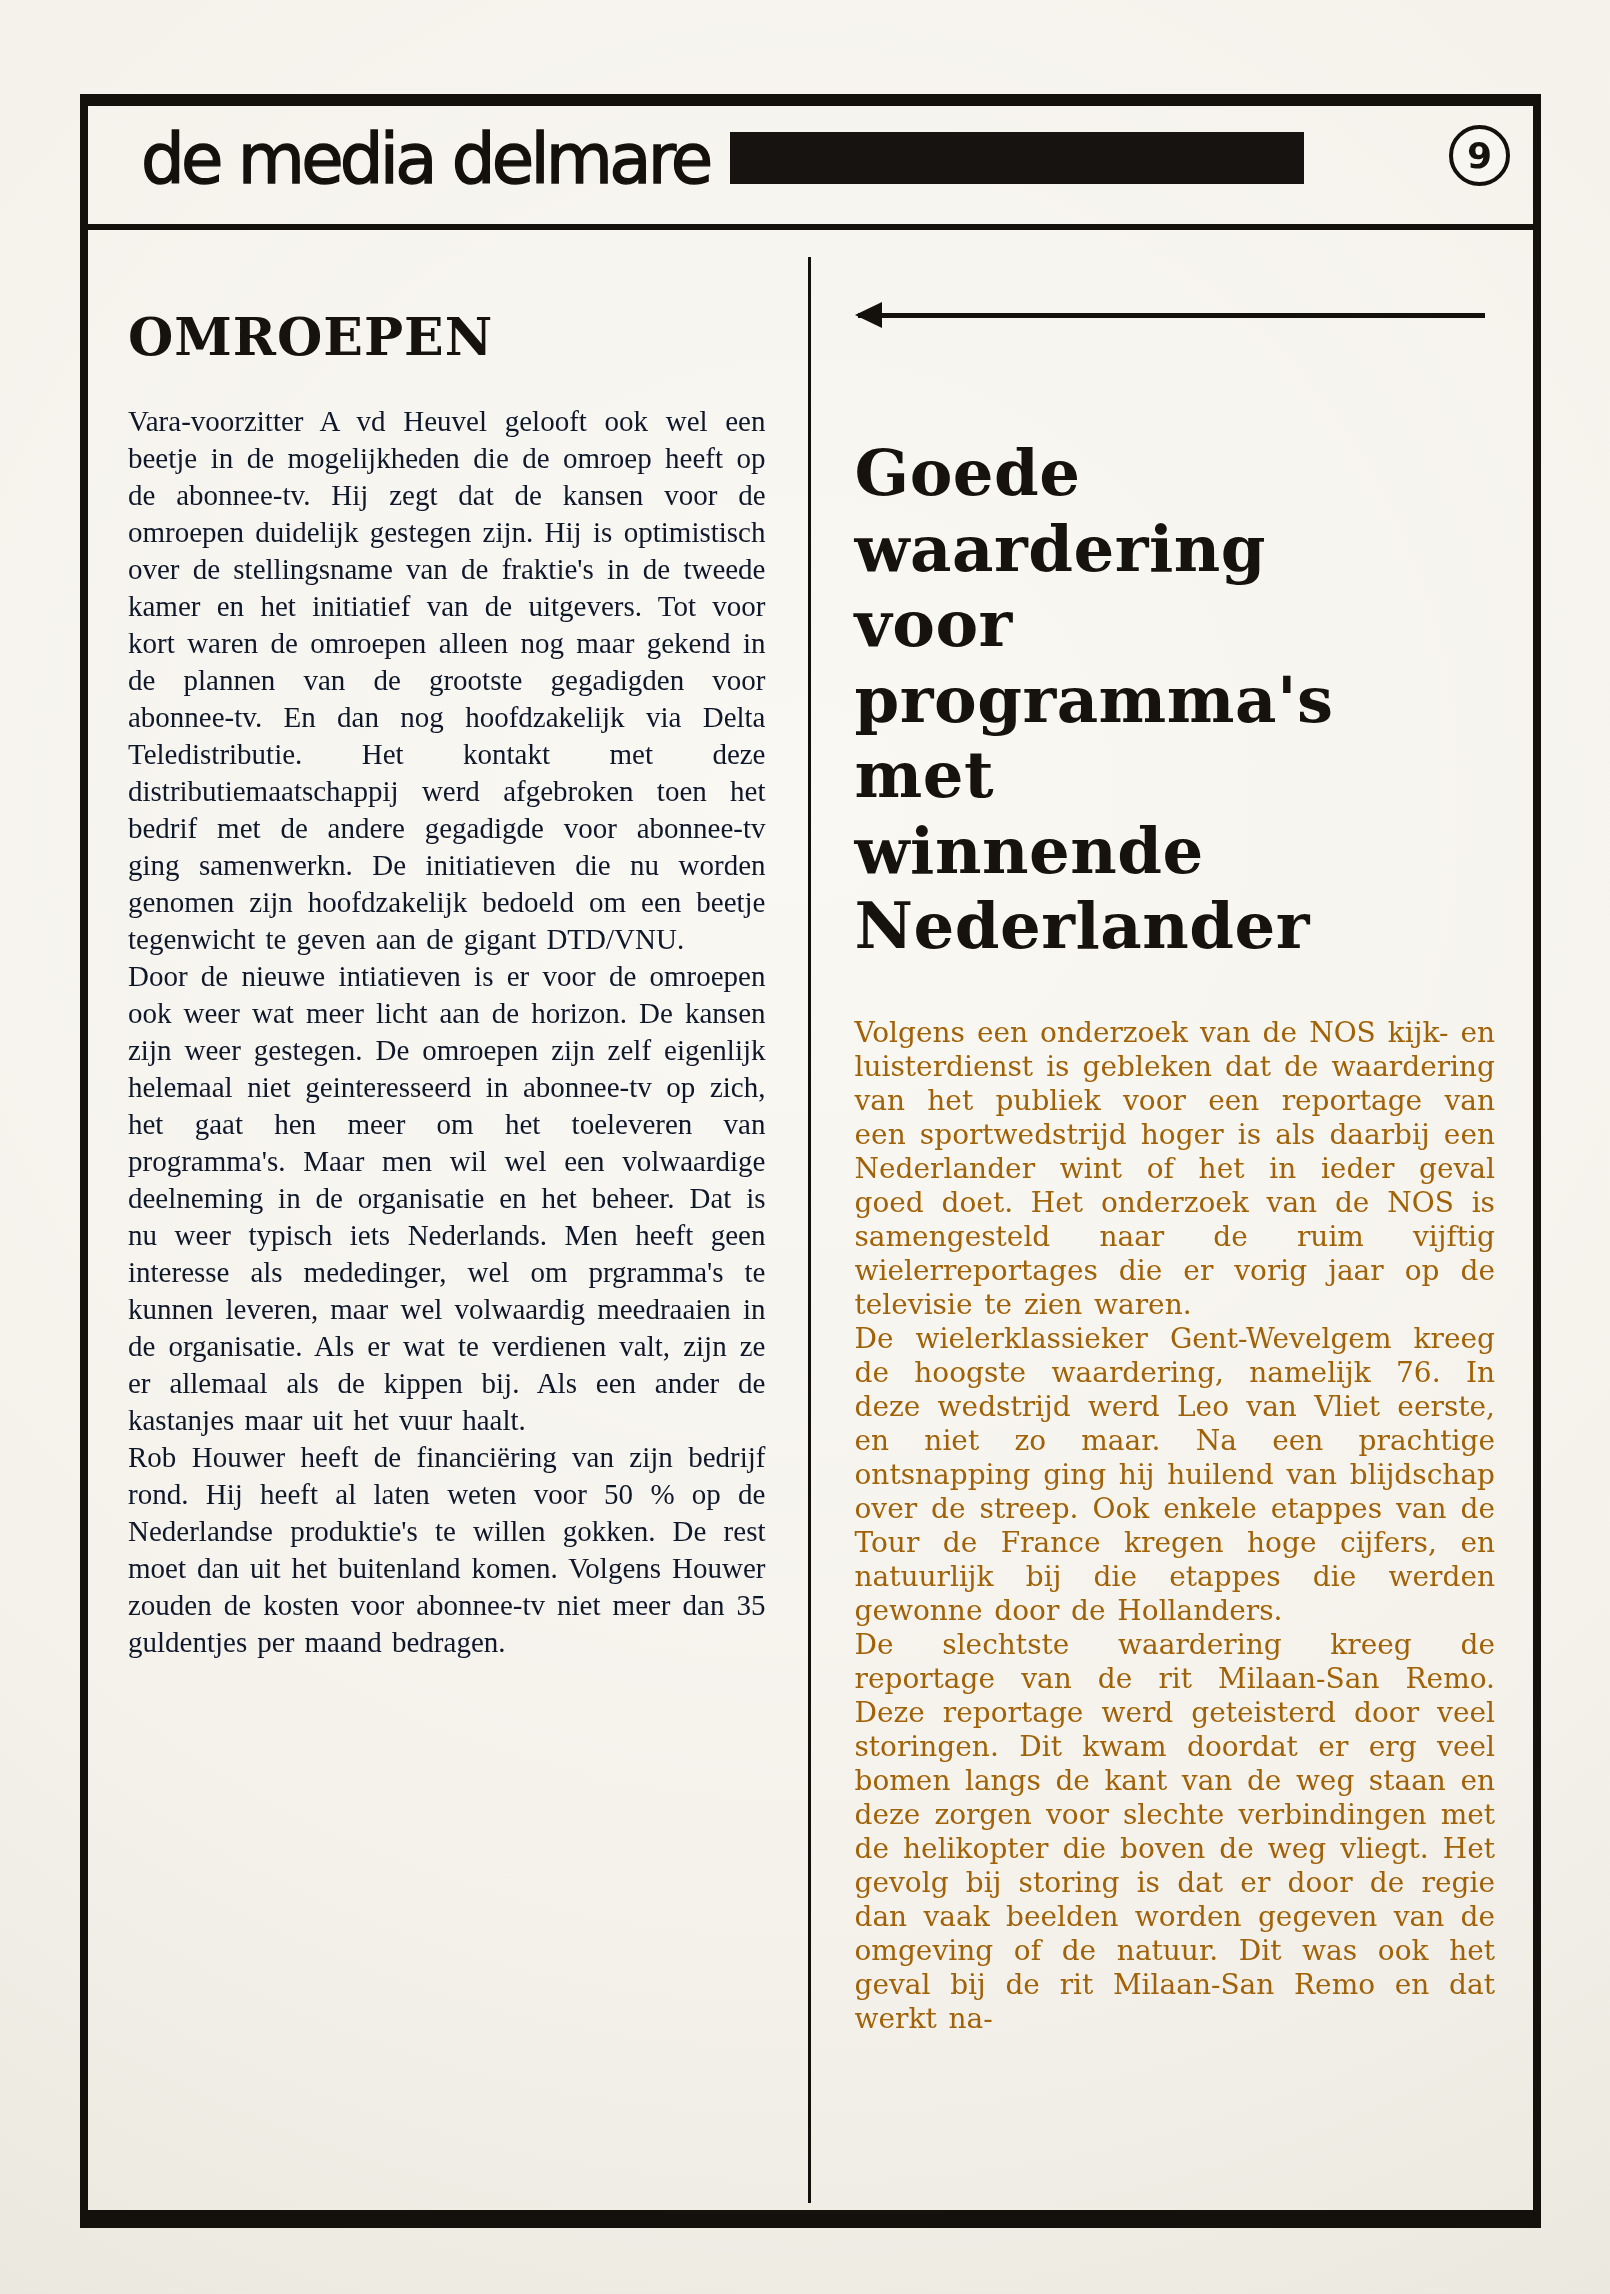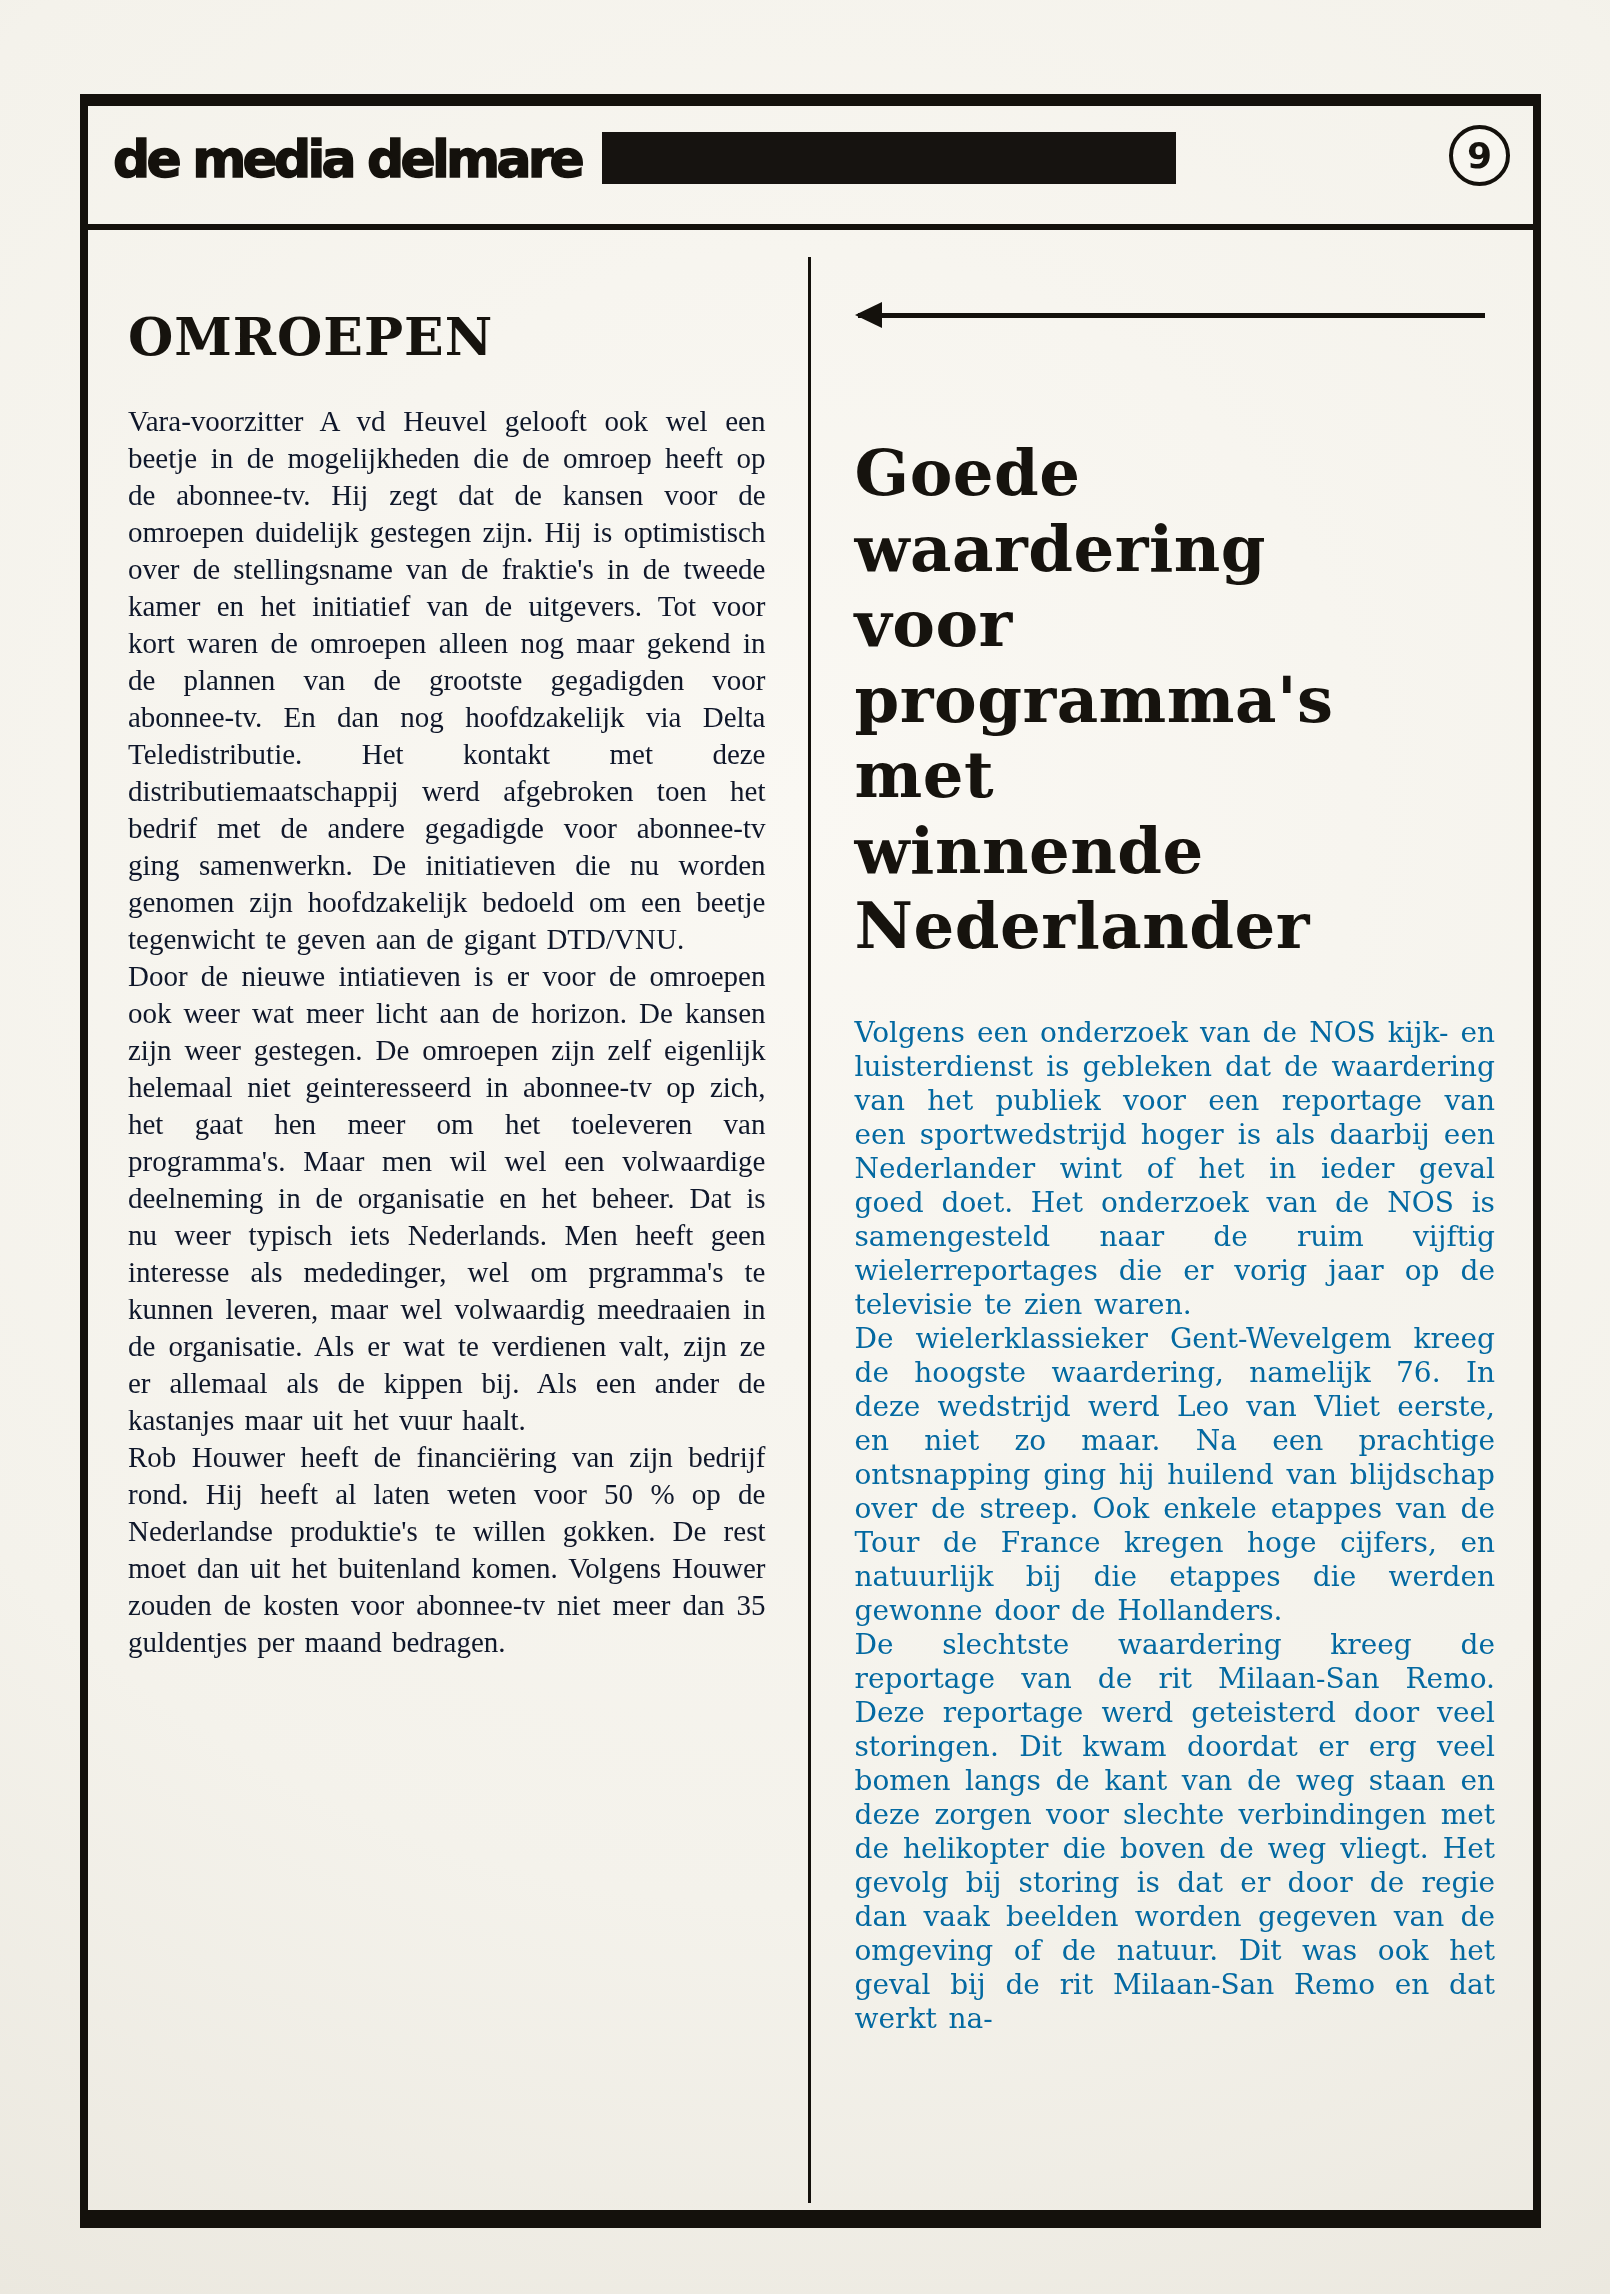--- a/index.html
+++ b/index.html
@@ -28,28 +28,29 @@
   
   .masthead {
     position: relative;
     height: 124px;
     border-bottom: 6.7px solid #14110c;
     display: flex;
     align-items: center;
   }
   .logo-text {
     font-family: "DejaVu Sans", sans-serif;
-    font-weight: bold;
-    font-size: 52px;
+    font-weight: normal;
+    font-size: 69px;
     letter-spacing: -3.8px;
     line-height: 1;
     padding: 0 0 11.5px 25px;
     color: #14110c;
     -webkit-text-stroke: 1.4px #14110c;
     white-space: nowrap;
+    margin-left: 28px;
   }
   .logo-bar {
     flex: 0 0 auto;
     width: 574px;
     height: 52px;
     background: #161310;
     margin-left: 21px;
     margin-top: -13.4px;
   }
   .page-circle {
@@ -120,21 +121,21 @@
     font-size: 64px;
     font-weight: bold;
     line-height: 1.18;
     letter-spacing: 0.5px;
     white-space: pre-line;
     margin: 117px 0 52px 0;
   }
   .right-body p {
     font-size: 28px;
     line-height: 34px;
-    color: #0369a1;
+    color: #a16207;
   }
 </style>
 </head>
 <body>
 
 <div class="paper"></div>
 
 <div class="frame">
 
   <header class="masthead">

